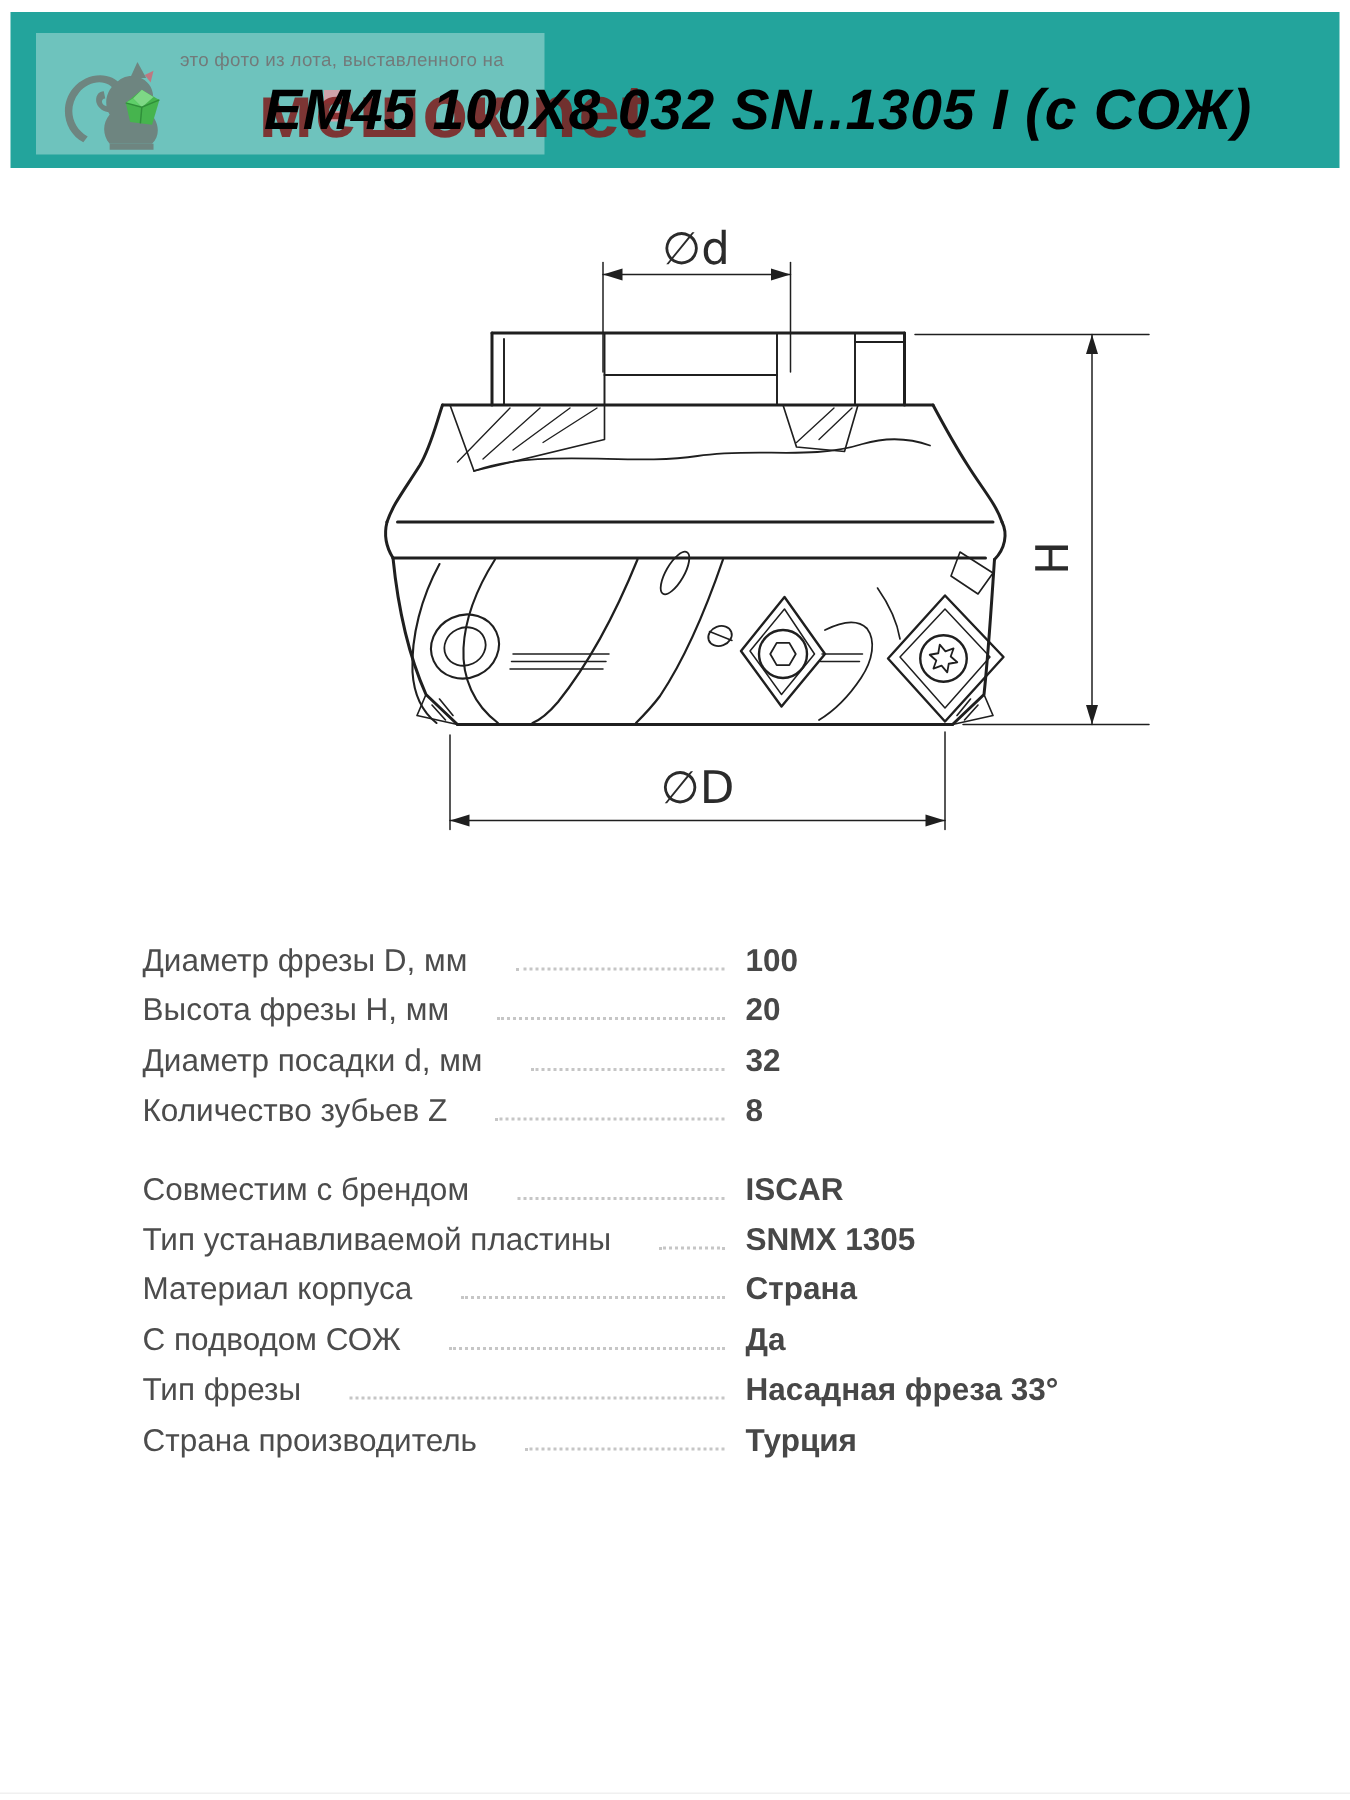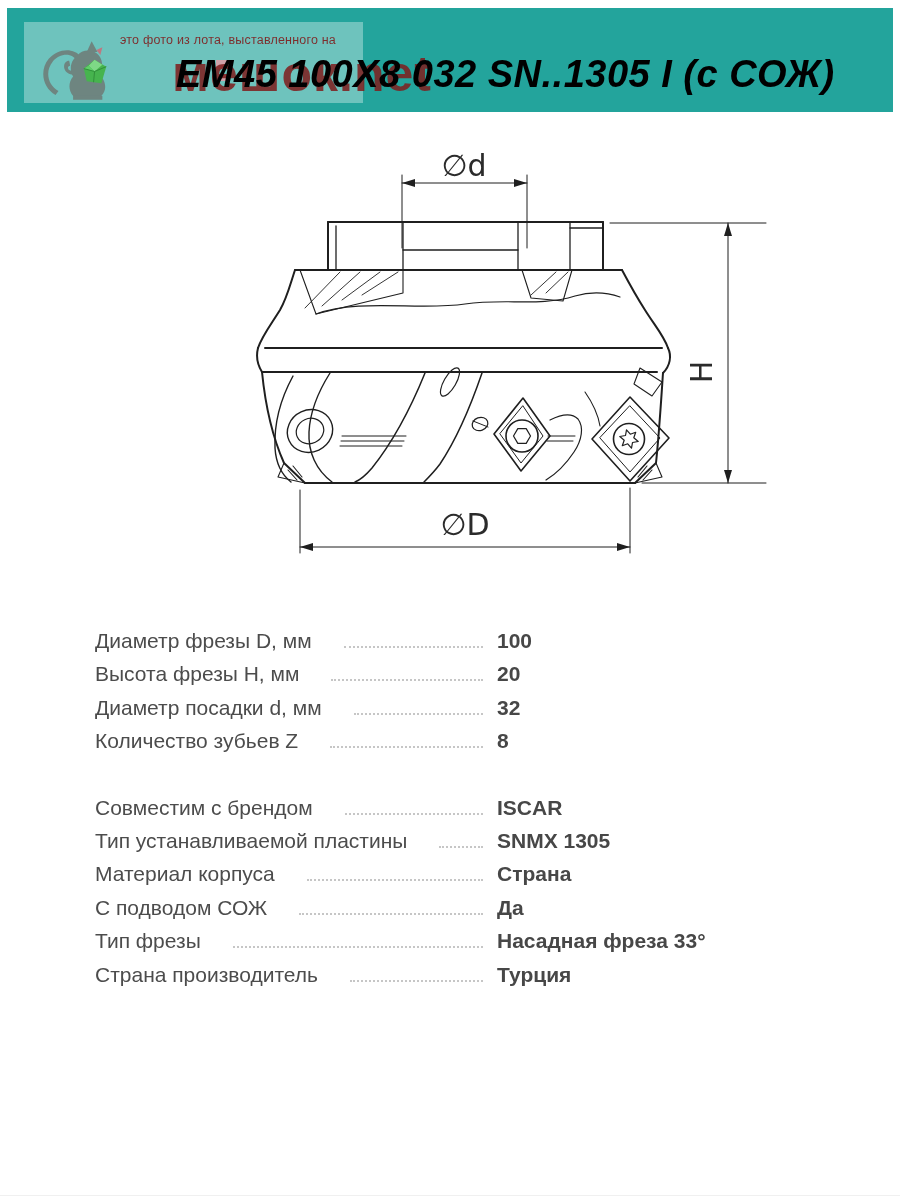--- a/index.html
+++ b/index.html
@@ -5,37 +5,37 @@
   html,body{margin:0;padding:0;}
   body{
     width:900px;height:1200px;position:relative;background:#ffffff;
     font-family:"Liberation Sans",sans-serif;overflow:hidden;
   }
   
   .band{position:absolute;left:7px;top:8px;width:886px;height:104px;background:#23a49c;}
   .wm-box{position:absolute;left:24px;top:22px;width:339px;height:81px;background:rgba(255,255,255,0.34);}
   .wm-notice{
     position:absolute;left:120px;top:33px;font-size:12.5px;letter-spacing:.2px;
-    color:#7f1d1d;opacity:.9;white-space:nowrap;text-align:center;
+    color:#737373;opacity:.9;white-space:nowrap;text-align:center;
   }
   .wm-site{
     position:absolute;left:172px;top:45px;font-size:50px;font-weight:bold;
     color:#7f1d1d;opacity:.85;white-space:nowrap;letter-spacing:1px;z-index:1;
   }
   .wm-accent{position:absolute;z-index:1;opacity:.8;}
   .big-title{
     position:absolute;left:176px;top:53px;font-size:38px;font-weight:bold;color:#000000;
     white-space:nowrap;z-index:2;letter-spacing:.5px;font-style:italic;
   }
   .squirrel{position:absolute;left:38px;top:40px;z-index:2;}
   
   .drawing{position:absolute;left:0;top:130px;}
   
   .specs{position:absolute;left:95px;top:629px;width:640px;color:#4c4c4c;}
-  .spec-group + .spec-group{margin-top:33px;}
+  .spec-group + .spec-group{margin-top:19px;}
   .spec-row{display:flex;align-items:baseline;height:33.4px;font-size:21px;}
   .lw{display:flex;align-items:baseline;width:392px;flex:0 0 392px;gap:20px;}
   .lbl{white-space:nowrap;color:#4c4c4c;}
   .leader{flex:1;height:16px;border-bottom:2px dotted #c6c6c6;margin:0 4px -1px 12px;min-width:12px;}
   .val{margin-left:10px;white-space:nowrap;color:#474747;font-weight:bold;}
   .bottom-line{position:absolute;left:0;top:1195px;width:900px;border-top:1px solid #f0f0f0;}
 </style>
 </head>
 <body>
 

